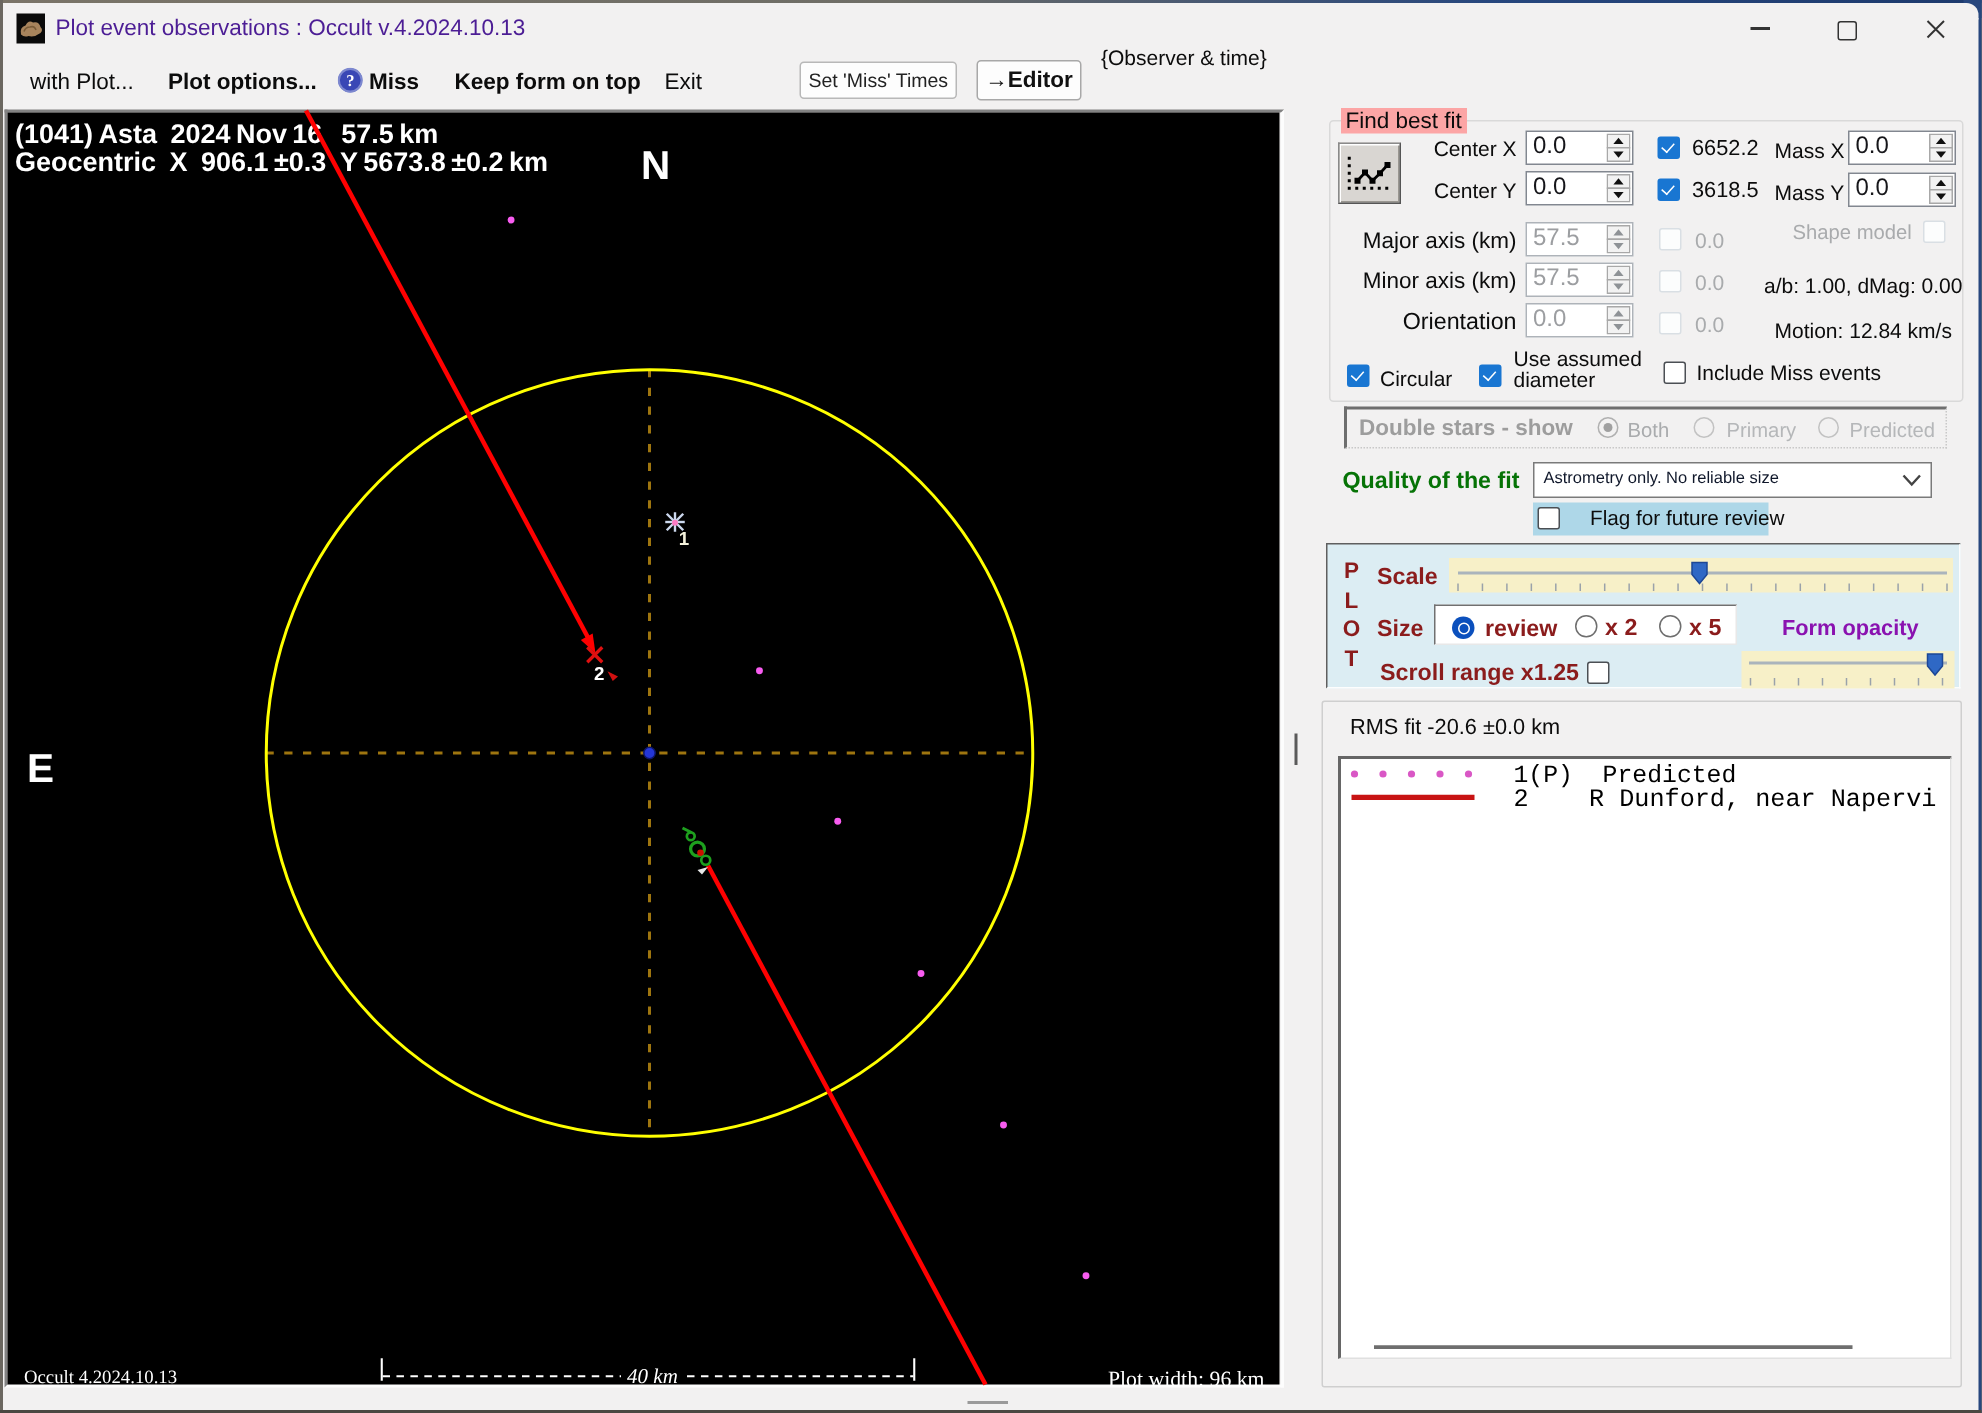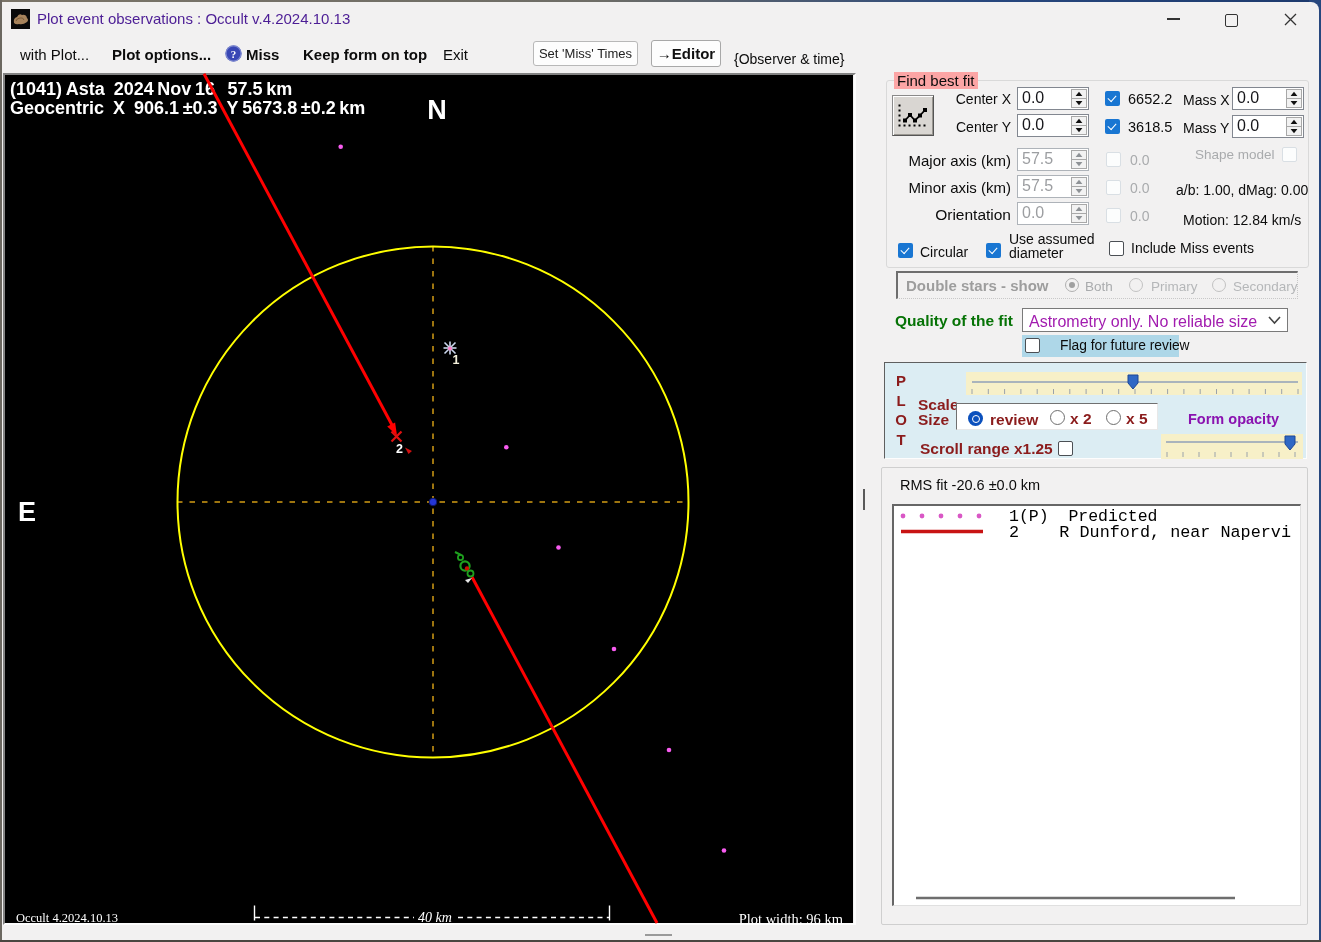--- a/index.html
+++ b/index.html
@@ -49,21 +49,21 @@
 </svg>
 <div class="lbl" style="left:246px;top:46px;font-weight:bold;font-size:15px">Miss</div>
 <div class="lbl" style="left:303px;top:46px;font-weight:bold;font-size:15px">Keep form on top</div>
 <div class="lbl" style="left:443px;top:46px;font-weight:normal;font-size:15px">Exit</div>
 <div class="abs" style="left:533px;top:41px;width:105px;height:25px;background:#fdfdfd;border:1px solid #b8b8b8;border-radius:3px;box-sizing:border-box">
   <div style="text-align:center;font-size:13px;margin-top:4px;color:#222">Set 'Miss' Times</div>
 </div>
 <div class="abs" style="left:651px;top:40px;width:70px;height:27px;background:#fdfdfd;border:1px solid #a8a8a8;border-radius:3px;box-sizing:border-box">
   <div style="text-align:center;font-size:15px;font-weight:bold;margin-top:4px;color:#111">→Editor</div>
 </div>
-<div class="lbl" style="left:734px;top:51px;font-size:14px">{Observer &amp; time}</div>
+<div class="lbl" style="left:734px;top:30px;font-size:14px">{Observer &amp; time}</div>
 
 <div class="abs" style="left:3px;top:73px;width:853px;height:852px;box-sizing:border-box;border-top:2px solid #828282;border-left:2px solid #828282;border-right:2px solid #fdfdfd;border-bottom:2px solid #fdfdfd"></div>
 <div class="abs" style="left:5px;top:75px;width:848px;height:848px;background:#000"></div>
 <svg class="abs" style="left:5px;top:75px;overflow:visible" width="848" height="848" viewBox="0 0 848 848">
 
   <line x1="428" y1="171" x2="428" y2="682" stroke="#9e750f" stroke-width="2" stroke-dasharray="5.5 7"></line>
   <line x1="172" y1="427" x2="684" y2="427" stroke="#9e750f" stroke-width="2" stroke-dasharray="5.5 7"></line>
 
   <circle cx="428" cy="427" r="255.5" fill="none" stroke="#ffff00" stroke-width="2"></circle>
 
@@ -260,36 +260,36 @@
 <div class="lbl" style="left:1131px;top:240px">Include Miss events</div>
 
 <div class="abs" style="left:896px;top:271px;width:402px;height:28px;box-sizing:border-box;border-top:2.5px solid #6e6e6e;border-left:2.5px solid #6e6e6e;border-right:1px dotted #c8c8c8;border-bottom:1px dotted #c8c8c8"></div>
 <div class="abs dred" style="left:906px;top:277px;font-size:15px;color:#9d9d9d;font-weight:bold;position:absolute">Double stars - show</div>
 <div class="abs" style="left:1065px;top:278px;width:14px;height:14px;border-radius:50%;border:1.6px solid #b0b0b0;box-sizing:border-box"></div>
 <div class="abs" style="left:1069px;top:282px;width:6px;height:6px;border-radius:50%;background:#a0a0a0"></div>
 <div class="lbl" style="left:1085px;top:279px;color:#a9abad;font-size:13.5px">Both</div>
 <div class="abs" style="left:1129px;top:278px;width:14px;height:14px;border-radius:50%;border:1.6px solid #c2c2c2;box-sizing:border-box"></div>
 <div class="lbl" style="left:1151px;top:279px;color:#b5b7b9;font-size:13.5px">Primary</div>
 <div class="abs" style="left:1212px;top:278px;width:14px;height:14px;border-radius:50%;border:1.6px solid #c2c2c2;box-sizing:border-box"></div>
-<div class="lbl" style="left:1233px;top:279px;color:#b5b7b9;font-size:13.5px">Secondary</div>
+<div class="lbl" style="left:1233px;top:279px;color:#b5b7b9;font-size:13.5px">Predicted</div>
 
 <div class="lbl" style="left:895px;top:312px;color:#067306;font-weight:bold;font-size:15.5px">Quality of the fit</div>
 <div class="abs" style="left:1022px;top:308px;width:266px;height:24px;background:#fff;border:1px solid #7a7a7a;box-sizing:border-box">
-  <div style="position:absolute;left:6px;top:4px;font-size:16px;color:#a21caf;white-space:nowrap">Astrometry only. No reliable size</div>
+  <div style="position:absolute;left:6px;top:4px;font-size:11px;color:#0f172a;white-space:nowrap">Astrometry only. No reliable size</div>
   <svg style="position:absolute;right:6px;top:7px" width="13" height="9" viewBox="0 0 13 9">
       <path d="M1 1 L6.5 7 L12 1" fill="none" stroke="#444" stroke-width="1.6"></path>
     </svg>
 </div>
 <div class="abs" style="left:1022px;top:335px;width:157px;height:22px;background:#aed7e8"></div>
 <div class="cb off" style="left:1025px;top:338px;background:#fff"></div>
 <div class="lbl" style="left:1060px;top:338px;font-size:13.8px">Flag for future review</div>
 
 <div class="abs" style="left:884px;top:362px;width:423px;height:97px;background:#dcedf3;border-top:1.6px solid #5f5f5f;border-left:1.6px solid #5f5f5f;border-bottom:1px solid #fdfdfd;border-right:1px solid #fdfdfd;box-sizing:border-box"></div>
 <div class="abs dred" style="left:894px;top:371px;font-size:15px;line-height:19.5px;text-align:center;width:14px">P<br>L<br>O<br>T</div>
-<div class="abs dred" style="left:918px;top:396px;font-size:15.5px">Scale</div>
+<div class="abs dred" style="left:918px;top:376px;font-size:15.5px">Scale</div>
 
 <div class="abs" style="left:966px;top:372px;width:336px;height:23px;background:#f7f0c8"></div>
 <div class="abs" style="left:972px;top:381px;width:326px;height:2px;background:#aab4bc"></div>
 <svg class="abs" style="left:1127px;top:374px" width="12" height="16" viewBox="0 0 12 16">
     <path d="M1 1 H11 V9 L6 15 L1 9 Z" fill="#2f68c5" stroke="#1d4795" stroke-width="1"></path>
   </svg>
 <svg class="abs" style="left:966px;top:388px" width="336" height="8" viewBox="0 0 336 8">
  <g stroke="#9aa2aa" stroke-width="1">
   <line x1="6" y1="1" x2="6" y2="6"></line>
       <line x1="22.3" y1="1" x2="22.3" y2="6"></line>

